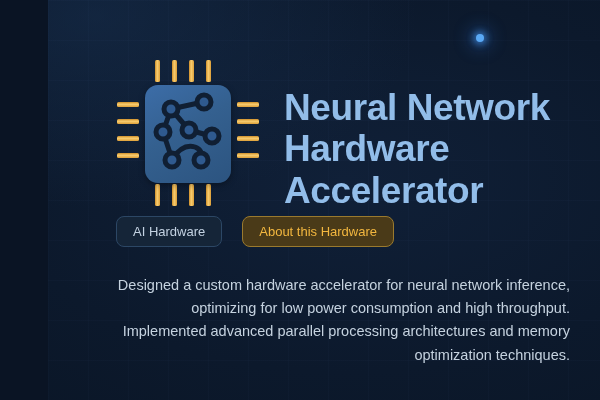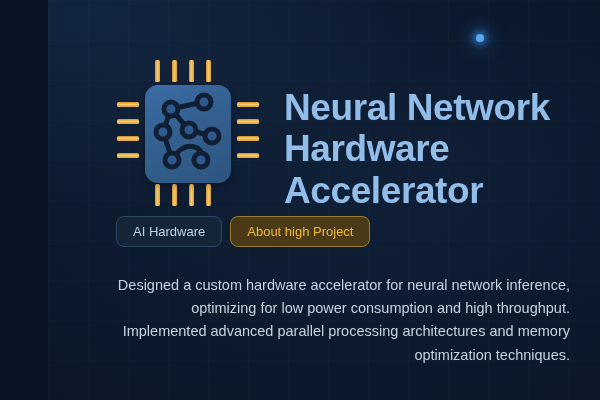--- a/index.html
+++ b/index.html
@@ -96,21 +96,21 @@
     color: #92bde9;
     letter-spacing: -0.4px;
   }
 
   
   #badges {
     position: absolute;
     left: 68px;
     top: 216px;
     display: flex;
-    gap: 8px;
+    gap: 20px;
     align-items: center;
   }
   .badge {
     font-size: 13px;
     padding: 7px 16px;
     border-radius: 8px;
     white-space: nowrap;
   }
   .badge.tag {
     background: #152538;
@@ -187,18 +187,18 @@
         <circle cx="27" cy="75" r="7"></circle>
         <circle cx="56" cy="75" r="7"></circle>
       </g>
     </svg>
   </div>
 
   <h1 id="title">Neural Network Hardware Accelerator</h1>
 
   <div id="badges">
     <span class="badge tag">AI Hardware</span>
-    <span class="badge cta">About high Project</span>
+    <span class="badge cta">About this Hardware</span>
   </div>
 
   <p id="description">Designed a custom hardware accelerator for neural network inference, optimizing for low power consumption and high throughput. Implemented advanced parallel processing architectures and memory optimization techniques.</p>
 
 </div>
 
 </body></html>

